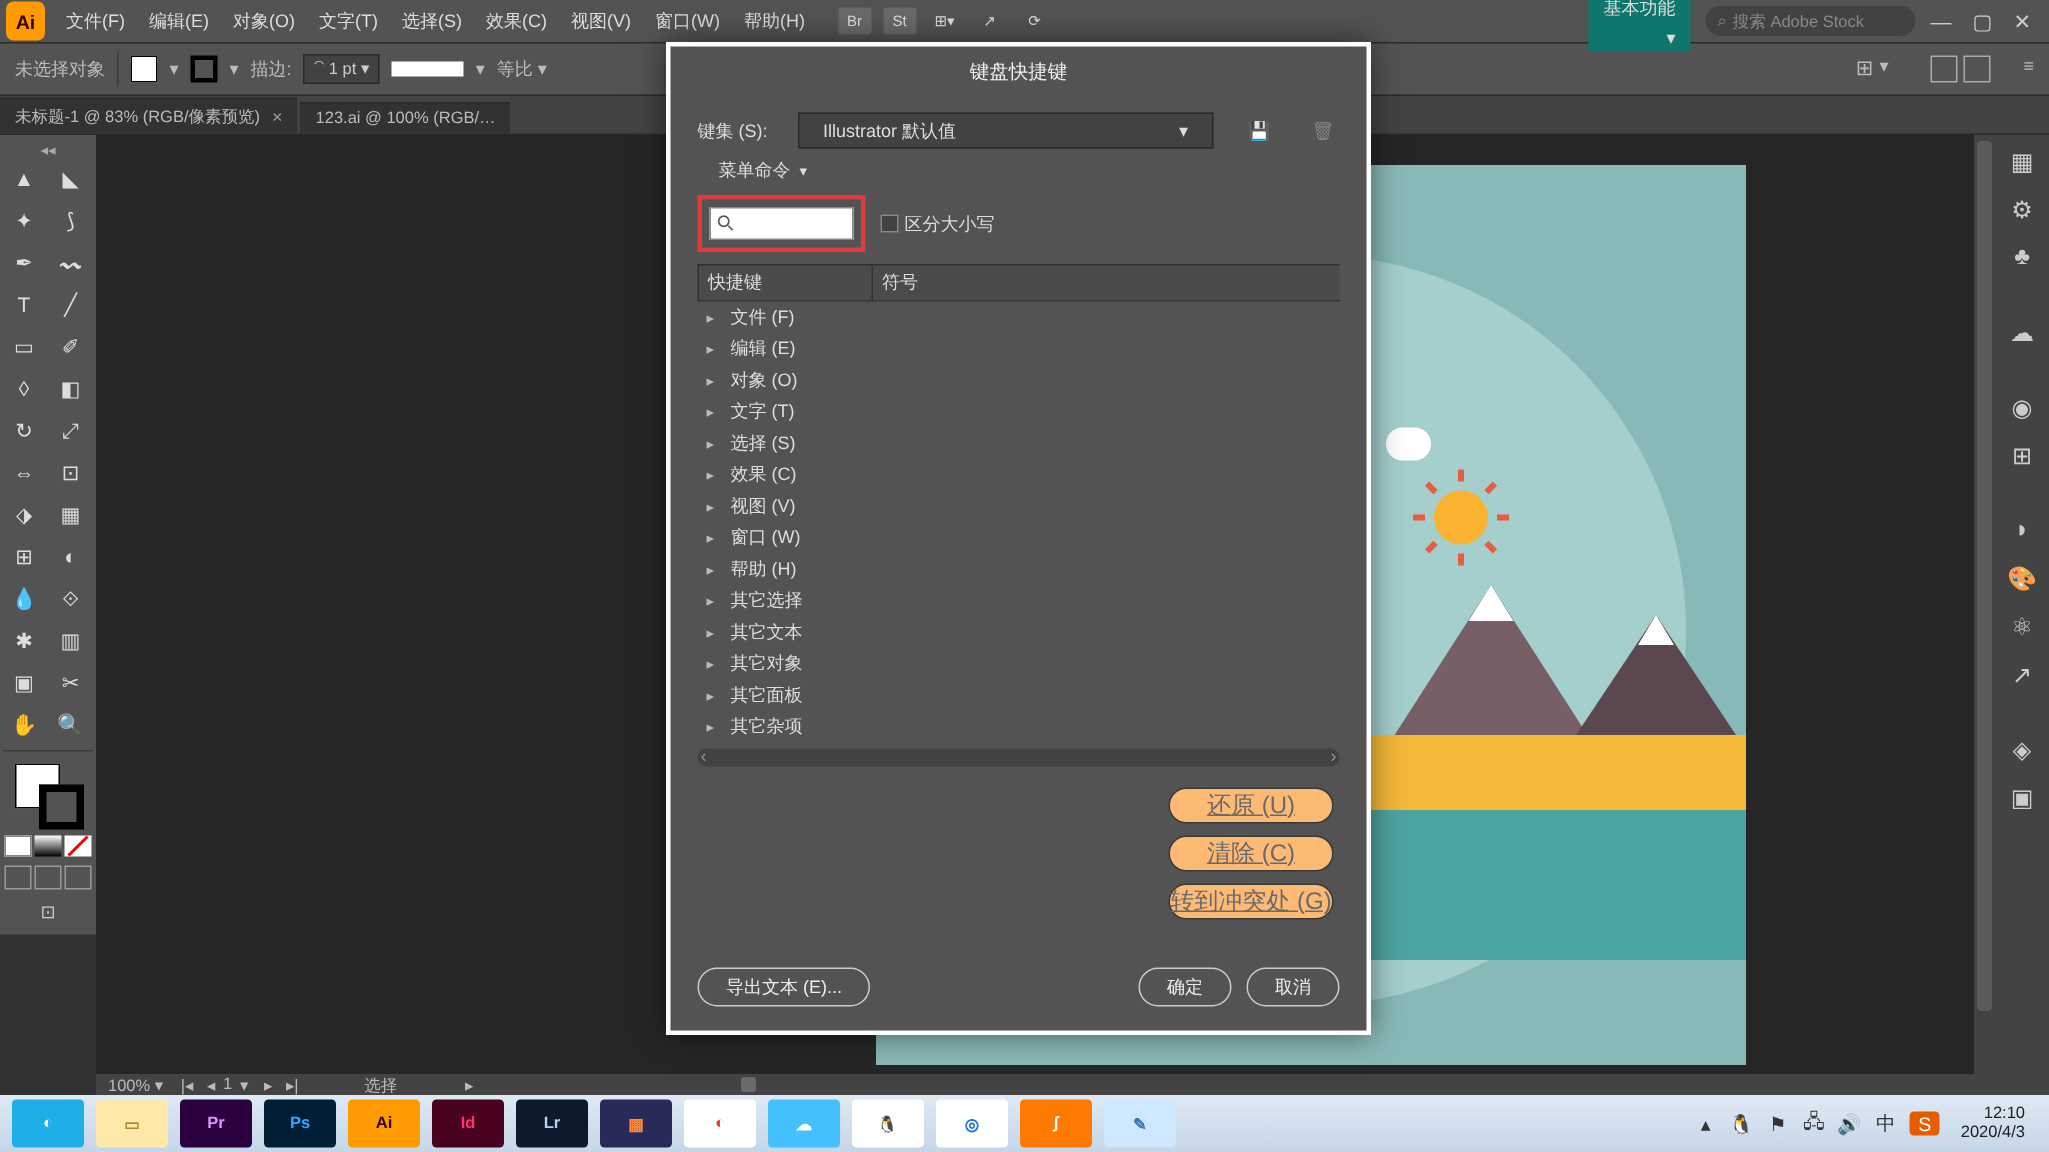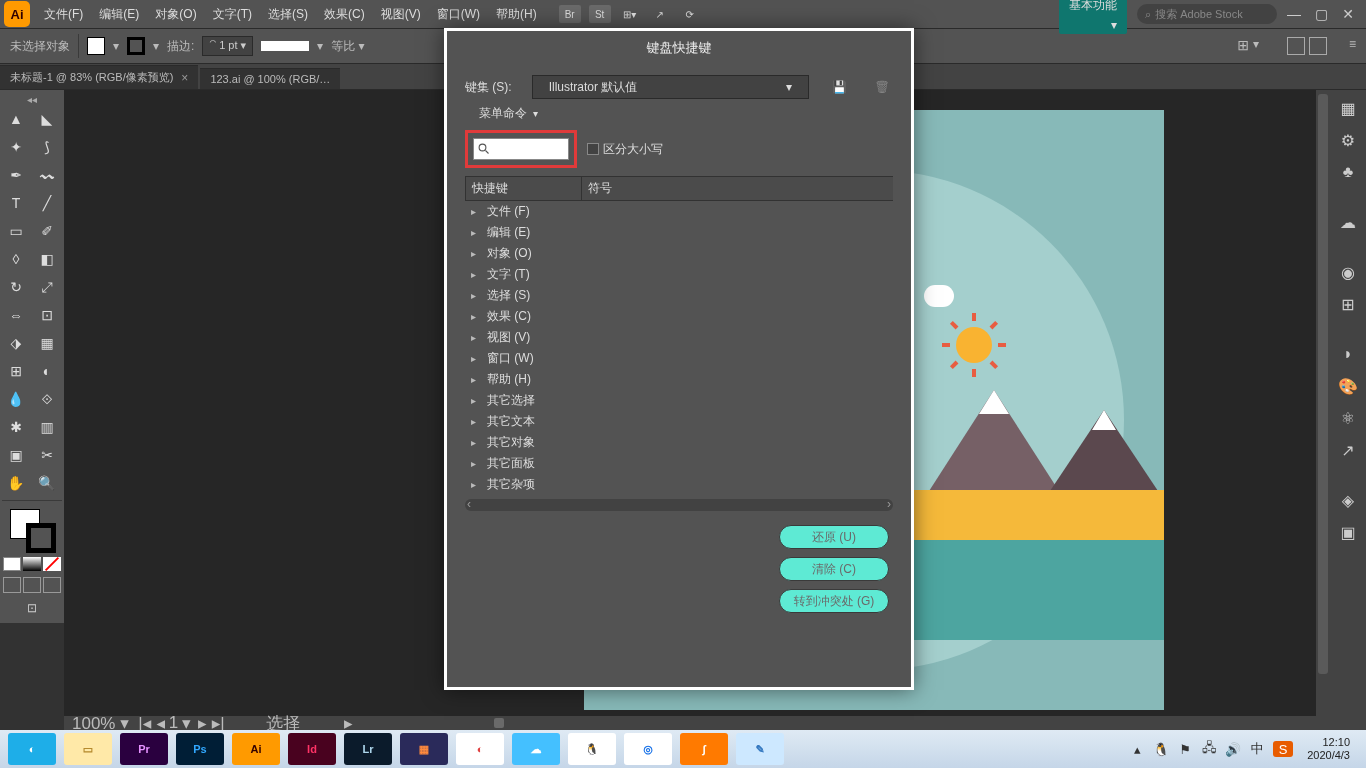--- a/index.html
+++ b/index.html
@@ -59,21 +59,21 @@
 .sun-ray::before{top:0;} .sun-ray::after{bottom:0;}
 .mountain1 { position:absolute; left: 320px; top: 280px; width:0; height:0; border-left:90px solid transparent; border-right: 90px solid transparent; border-bottom: 140px solid #766066;}
 .mountain1-snow { position:absolute; left: 395px; top: 280px; width:0; height:0; border-left:15px solid transparent; border-right:15px solid transparent; border-bottom: 24px solid #fff;}
 .mountain2 { position:absolute; left: 440px; top: 300px; width:0; height:0; border-left:80px solid transparent; border-right: 80px solid transparent; border-bottom: 120px solid #5b484e;}
 .mountain2-snow { position:absolute; left: 508px; top: 300px; width:0; height:0; border-left:12px solid transparent; border-right:12px solid transparent; border-bottom: 20px solid #fff;}
 .ground { position:absolute; left: 300px; top: 380px; width: 300px; height: 110px; background:#f5b93a; border-radius: 6px 6px 0 0;}
 .water { position:absolute; left: 300px; top: 430px; width: 300px; height: 100px; background:#4da5a0;}
 .cloud { position:absolute; left: 340px; top: 175px; width:30px; height:22px; background:#fff; border-radius:12px;}
 
 
-.hscroll { position:absolute; left:64px; right:36px; bottom:38px; height:14px; background:#434343; display:flex; align-items:center; font-size:17px; color:#bbb;}
+.hscroll { position:absolute; left:64px; right:36px; bottom:38px; height:14px; background:#434343; display:flex; align-items:center; font-size:11px; color:#bbb;}
 .hscroll .zoom{ padding:0 8px;}
 .hscroll .nav-btn{ width:16px; text-align:center;}
 .hscroll .stat { padding:0 40px;}
 .hscroll-thumb { position:absolute; left: 430px; width: 10px; height: 10px; background:#6a6a6a; border-radius:2px; top:2px;}
 
 
 .dialog { position: absolute; left: 444px; top: 28px; width: 470px; height: 662px; background: #535353; border: 3px solid #fff; box-shadow: 0 0 20px rgba(0,0,0,0.5); }
 .dialog-title { text-align: center; padding: 8px 0 18px 0; font-size: 13px; color: #eee; }
 .dlg-body { padding: 0 18px; }
 .dlg-row { display: flex; align-items: center; gap: 20px; margin-bottom: 6px; }
@@ -97,21 +97,21 @@
 .lh-sym { flex:1; border-left:1px solid #323232;}
 
 .cmd-list { background:#535353; }
 .cmd-row { display:flex; align-items:center; padding: 2px 6px; font-size:12px; color:#ddd; gap:8px;}
 .cmd-arrow { width:8px; font-size:10px; color:#bbb;}
 .list-scroll { height: 12px; background:#424242; margin-top:4px; position:relative; border-radius:6px;}
 .list-scroll::before{content:'‹'; position:absolute; left:2px; top:-2px; color:#999;}
 .list-scroll::after{content:'›'; position:absolute; right:2px; top:-2px; color:#999;}
 
 .disabled-btns { margin-top: 14px; display:flex; flex-direction:column; align-items:flex-end; gap:8px; padding-right: 4px;}
-.dbtn { width: 110px; height: 24px; border:1px solid #3a3a3a; border-radius: 12px; color:#6a6a6a; font-size:12px; display:flex; align-items:center; justify-content:center; background:#5eead4;}
+.dbtn { width: 110px; height: 24px; border:1px solid #3a3a3a; border-radius: 12px; color:#6a6a6a; font-size:16px; display:flex; align-items:center; justify-content:center; background:#fdba74;text-decoration:underline;}
 
 .dlg-footer { position:absolute; bottom: 16px; left: 18px; right:18px; display:flex; align-items:center;}
 .pill-btn { height: 26px; border:1px solid #ccc; border-radius: 14px; padding: 0 18px; color:#eee; font-size:12px; background:transparent; display:flex; align-items:center;}
 .footer-spacer{flex:1;}
 .footer-right{display:flex; gap:10px;}
 
 .vscroll { position:absolute; right: 36px; top: 90px; width: 14px; bottom: 52px; background:#434343;}
 .vscroll-thumb { position:absolute; top: 4px; left:2px; right:2px; height: 580px; background:#5a5a5a; border-radius:3px;}
 
 
@@ -393,20 +393,28 @@
         </div>
       </div>
     <div class="list-scroll"></div>
 
     <div class="disabled-btns">
       <div class="dbtn">还原 (U)</div>
       <div class="dbtn">清除 (C)</div>
       <div class="dbtn">转到冲突处 (G)</div>
     </div>
   </div>
+  <div class="dlg-footer">
+    <div class="pill-btn">导出文本 (E)...</div>
+    <div class="footer-spacer"></div>
+    <div class="footer-right">
+      <div class="pill-btn">确定</div>
+      <div class="pill-btn">取消</div>
+    </div>
+  </div>
 </div>
 
 <div class="taskbar">
   <div id="tb-apps" style="display:flex">
       <div class="tb-app" style="background: rgb(30, 174, 232); color: rgb(255, 255, 255);">◐</div>
       <div class="tb-app" style="background: rgb(255, 233, 168); color: rgb(181, 138, 46);">▭</div>
       <div class="tb-app" style="background: rgb(42, 0, 63); color: rgb(230, 146, 255);">Pr</div>
       <div class="tb-app" style="background: rgb(0, 30, 54); color: rgb(49, 168, 255);">Ps</div>
       <div class="tb-app" style="background: rgb(255, 154, 0); color: rgb(49, 0, 0);">Ai</div>
       <div class="tb-app" style="background: rgb(73, 2, 31); color: rgb(255, 51, 102);">Id</div>

